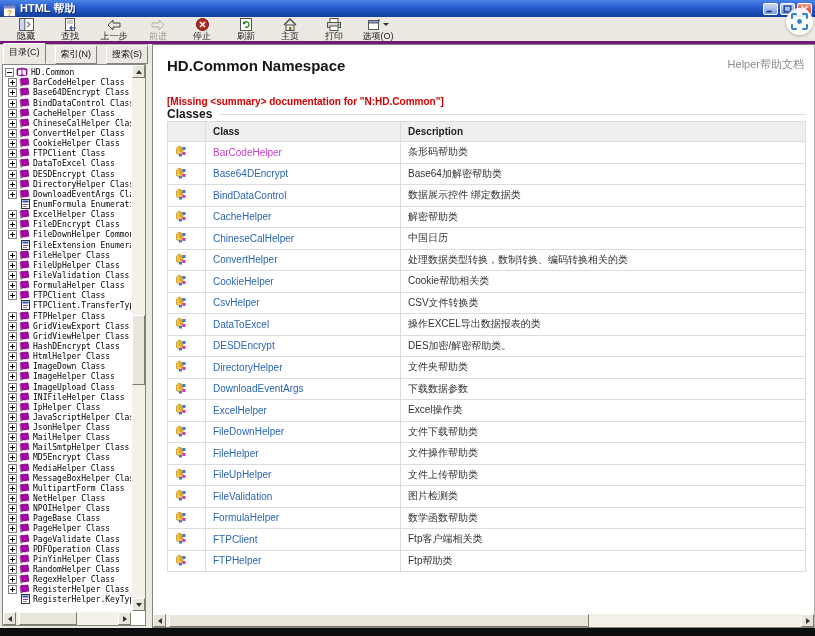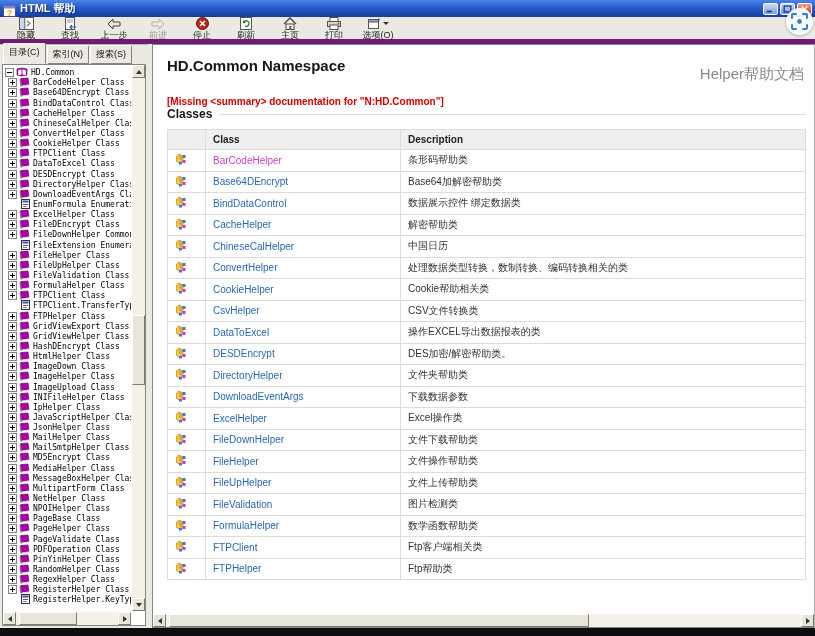--- a/index.html
+++ b/index.html
@@ -16,31 +16,31 @@
   .titlebar .ticon { width:13px; height:12px; flex:0 0 auto; }
   .titlebar .ttext { color:#fff; font-size:11px; font-weight:bold; flex:1;
     text-shadow:1px 1px 1px rgba(0,0,0,.5); white-space:nowrap; overflow:hidden; }
   .winbtns { display:flex; gap:2px; }
   .wbtn { width:15px; height:12px; border:1px solid #fff; border-radius:2px;
     background:linear-gradient(180deg,#cdd9f5,#7e9be0); position:relative; }
   .wbtn.close { background:linear-gradient(180deg,#f0a08c,#cf3a1e); }
   .wbtn svg { position:absolute; inset:0; width:100%; height:100%; }
   
   .toolbar { height:27px; display:flex; align-items:stretch; padding:1px 2px 0 4px;
-    border-bottom:5px solid #701a75; box-shadow:0 1px 0 #b9b6ac; }
+    border-bottom:3px solid #701a75; box-shadow:0 1px 0 #b9b6ac; }
   .tbtn { min-width:44px; padding:0 4px; display:flex; flex-direction:column;
     align-items:center; justify-content:center; font-size:9px; color:#1c1c1c;
     line-height:10px; gap:0; cursor:default; }
   .tbtn .ticn { height:14px; display:flex; align-items:center; gap:2px; }
   .tbtn.disabled { color:#9b988d; }
   .caret-down { width:0; height:0; border:3px solid transparent; border-top-color:#333; margin-top:3px;}
   
   .main { display:flex; height:584px; }
   .leftpane { width:148px; display:flex; flex-direction:column; }
-  .tabs { height:20px; display:flex; align-items:flex-end; padding-left:3px; }
+  .tabs { height:20px; display:flex; align-items:flex-end; padding-left:3px;gap:8px; }
   .tab { font-size:9px; padding:2px 5px 2px 5px; background:#ece9e2;
     border:1px solid; border-color:#fff #848484 #848484 #fff; border-radius:2px 2px 0 0;
     margin-right:1px; white-space:nowrap; }
   .tab.active { padding-bottom:4px; border-bottom-color:#ece9e2; position:relative; z-index:2; font-weight:normal;}
   .treewrap { flex:1; margin:0 2px 2px 2px; border:1px solid #848484; background:#fff;
     position:relative; overflow:hidden; }
   .tree { position:absolute; inset:2px 14px 14px 2px; overflow:hidden;
     font-family:"DejaVu Sans Mono",monospace; font-size:8px; white-space:nowrap; }
   .trow { height:10.15px; display:flex; align-items:flex-end; overflow:hidden; }
   .pbox { width:9px; height:9px; flex:0 0 9px; border:1px solid #848484; background:#fff;
@@ -67,26 +67,26 @@
   .tri.down { border-top:4px solid #333; margin-bottom:-3px;}
   .tri.left { border-right:4px solid #333; margin-left:-3px;}
   .tri.right { border-left:4px solid #333; margin-right:-3px;}
   .splitter { width:4px; background:#ece9e2; }
   
   .content { flex:1; position:relative; background:#fff; border:1px solid #848484;
     border-right:1px solid #b5b2a8; overflow:hidden; }
   .cinner { position:absolute; inset:0 0 13px 0; overflow:hidden; padding:10px 8px 0 14px; }
   .pagetitle { font-size:15px; font-weight:bold; color:#161616; margin:2px 0 0 0;
     font-family:"Liberation Sans",sans-serif; }
-  .doclabel { position:absolute; top:20px; right:10px; font-size:15px; color:#8a8a8a; }
+  .doclabel { position:absolute; top:12px; right:10px; font-size:11px; color:#8a8a8a; }
   .missing { margin-top:22px; font-size:10px; font-weight:bold; color:#d40000; }
   .sechead { display:flex; align-items:center; gap:8px; }
   .sechead .txt { font-size:12px; font-weight:bold; color:#161616; }
   .sechead .rule { flex:1; height:1px; background:#dcdcdc; }
-  table.classes { width:100%; border-collapse:collapse; margin-top:8px; table-layout:fixed;
+  table.classes { width:100%; border-collapse:collapse; table-layout:fixed;
     font-size:10px; }
   table.classes th, table.classes td { border:1px solid #dcdcdc; padding:3px 7px;
     text-align:left; vertical-align:middle; overflow:hidden; white-space:nowrap; }
   table.classes th { background:#efefef; font-weight:bold; color:#222; height:20px; }
   table.classes td { height:21.5px; color:#333; }
   col.c-icon { width:38px; } col.c-class { width:195px; }
   td.icn { text-align:center; padding:3px 0; }
   a.clink { text-decoration:none; color:#2b67b1; cursor:pointer; }
   a.clink.visited { color:#c743c7; }
   

